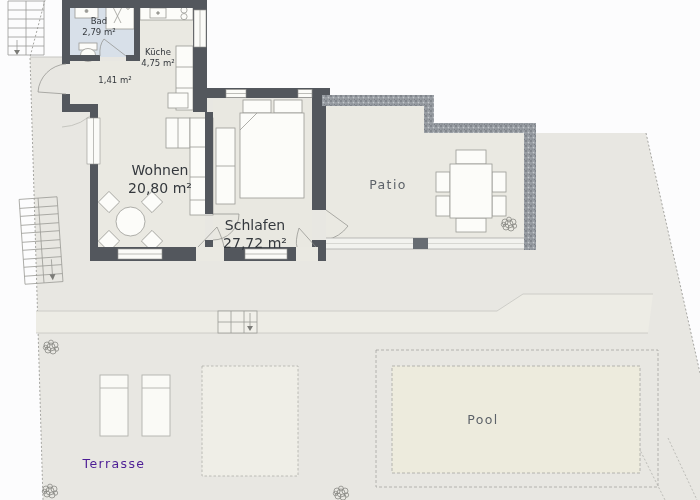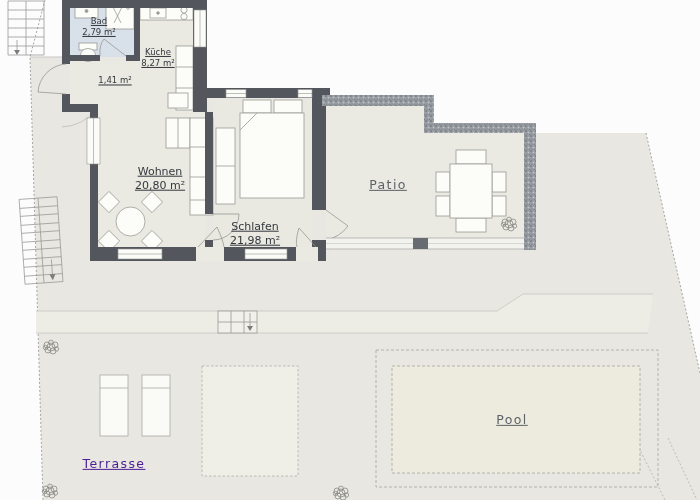--- a/index.html
+++ b/index.html
@@ -1,22 +1,22 @@
 <!DOCTYPE html>
 <html><head>
 <meta charset="utf-8">
 <style>
   html,body{margin:0;padding:0;background:#fff;}
   #stage{position:relative;width:700px;height:500px;background:#fcfcfd;overflow:hidden;
          font-family:"DejaVu Sans",sans-serif;}
   #plan-svg{position:absolute;left:0;top:0;}
   .lbl{position:absolute;transform:translate(-50%,-50%);text-align:center;
-       white-space:nowrap;color:#34383d;font-size:8.5px;line-height:1.3;text-decoration:underline;}
+       white-space:nowrap;color:#34383d;font-size:8.5px;line-height:1.3;}
   .lbl .l2{font-size:8.5px;}
-  .room-main{font-size:11px;}
+  .room-main{font-size:14px;}
   .big{font-size:12.5px;color:#5d6269;letter-spacing:1.4px;}
   .ter{color:#4c1d95;}
 </style>
 </head>
 <body>
 
 <div id="stage">
 <svg id="plan-svg" width="700" height="500" viewBox="0 0 700 500">
   <defs>
     <pattern id="stipple" width="5" height="5" patternUnits="userSpaceOnUse">
@@ -292,29 +292,29 @@
   <use href="#plantSym" x="509" y="224" transform="translate(0,0)"></use>
 
 </svg>
 
   <div class="lbl" style="left:99px;top:27px">
     <div>Bad</div>
       <div class="l2">2,79 m²</div>
   </div>
   <div class="lbl" style="left:158px;top:58px">
     <div>Küche</div>
-      <div class="l2">8,27 m²</div>
+      <div class="l2">4,75 m²</div>
   </div>
   <div class="lbl" style="left:115px;top:81px">
     <div>1,41 m²</div>
   </div>
   <div class="lbl room-main" style="left:160px;top:179px">
     <div>Wohnen</div>
       <div>20,80 m²</div>
   </div>
   <div class="lbl room-main" style="left:255px;top:234px">
     <div>Schlafen</div>
-      <div>21,98 m²</div>
+      <div>27,72 m²</div>
   </div>
   <div class="lbl big" style="left:388px;top:185px">Patio</div>
-  <div class="lbl big" style="left:512px;top:420px">Pool</div>
+  <div class="lbl big" style="left:483px;top:420px">Pool</div>
   <div class="lbl big ter" style="left:114px;top:464px">Terrasse</div>
 </div>
 
 </body></html>

